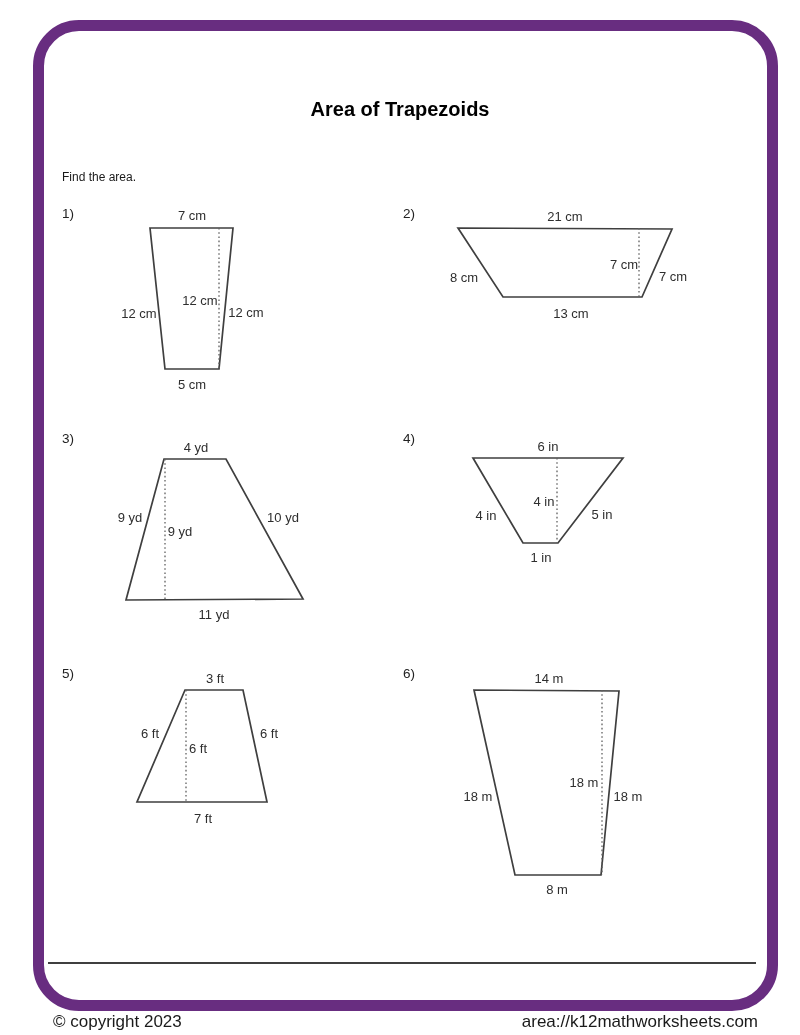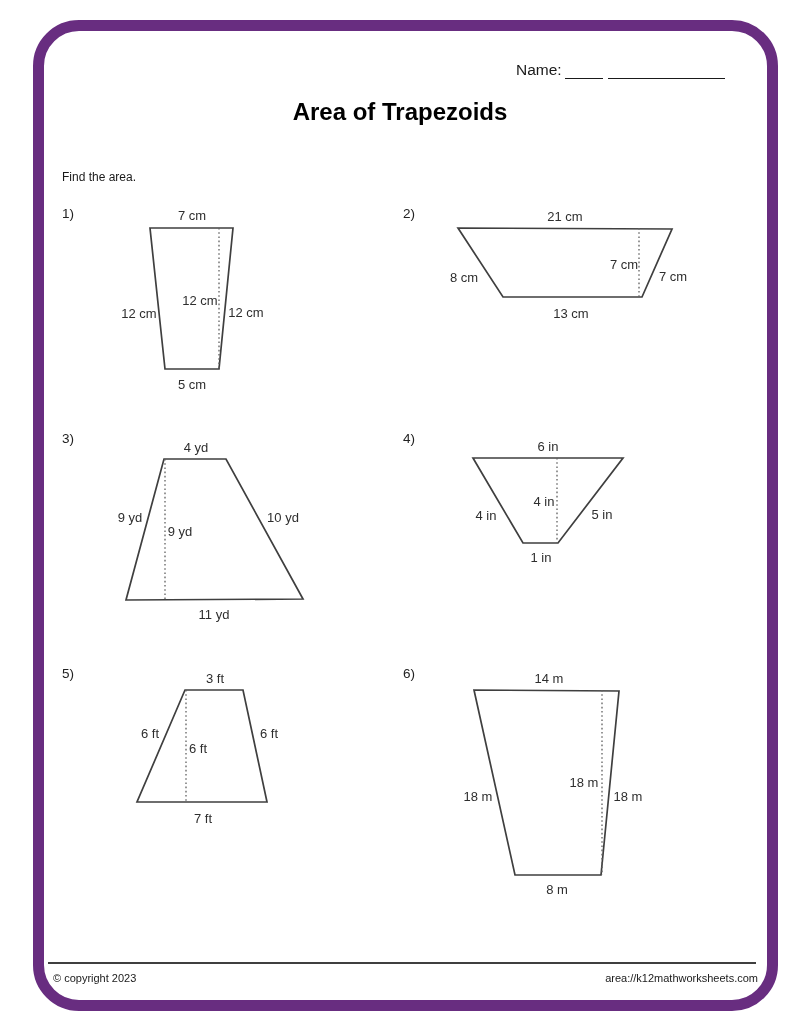--- a/index.html
+++ b/index.html
@@ -41,21 +41,21 @@
   }
   .name-line.short { width: 38px; margin-left: 3px; }
   .name-line.long  { width: 117px; margin-left: 5px; }
   .title {
     position: absolute;
     left: 0;
     right: 0;
     top: 98px;
     margin: 0;
     text-align: center;
-    font-size: 24px;
+    font-size: 20px;
     font-weight: 700;
     color: #000000;
   }
   .instruction {
     position: absolute;
     left: 62px;
     top: 170px;
     font-size: 12px;
     color: #1a1a1a;
   }
@@ -89,40 +89,35 @@
   .footer-line {
     position: absolute;
     left: 48px;
     top: 962px;
     width: 708px;
     height: 2px;
     background: #3f3f3f;
   }
   .footer-text {
     position: absolute;
-    top: 972px;
-    font-size: 11px;
+    top: 1012px;
+    font-size: 17px;
     color: #1a1a1a;
   }
   .footer-text.fl { left: 53px; }
   .footer-text.fc { left: 0; right: 0; text-align: center; }
   .footer-text.fr { right: 42px; }
 </style>
 </head>
 <body>
 
 <div class="page">
 
   <div class="sheet-border"></div>
 
-  <div class="name-row">
-    <span>Name:</span>
-    <span class="name-line short"></span>
-    <span class="name-line long"></span>
-  </div>
 
   <h1 class="title">Area of Trapezoids</h1>
 
   <div class="instruction">Find the area.</div>
 
   <div class="qnum" style="left:62px; top:206px;">1)</div>
   <svg class="figure" style="left:100px; top:200px;" width="200" height="195" viewBox="0 0 200 195">
     <polygon points="50,28 133,28 119,169 65,169"></polygon>
     <line class="dash" x1="119" y1="28" x2="119" y2="169"></line>
     <text class="dim" x="92" y="19.5">7 cm</text>

